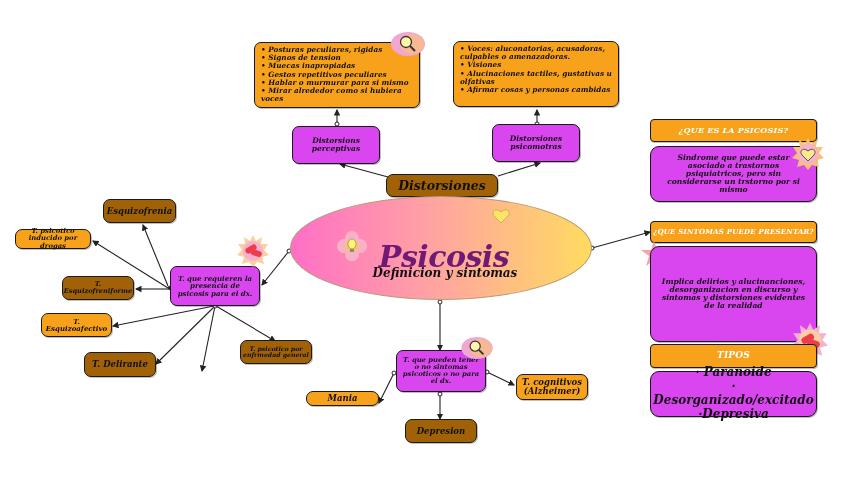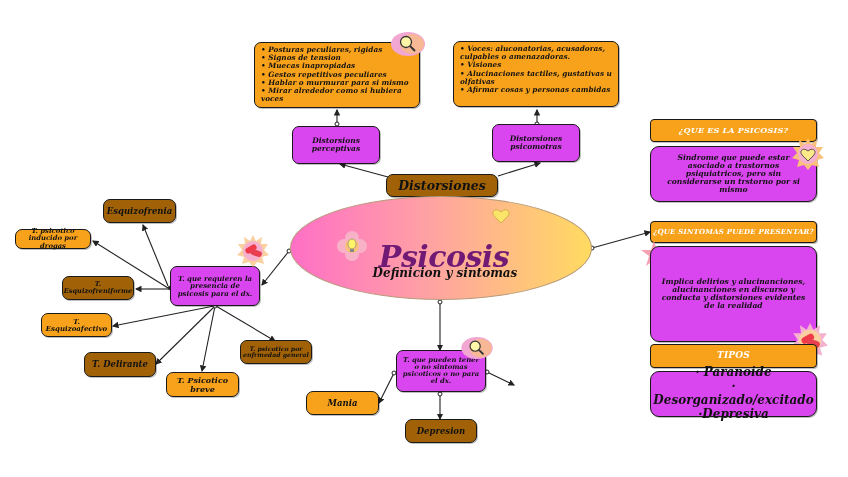--- a/index.html
+++ b/index.html
@@ -175,43 +175,43 @@
   </div>
   <div class="node pink" style="left:62px; top:276px; width:72px; height:24px; font-size:6.6px; padding:0 2px;">
     <span>T. Esquizofreniforme</span>
   </div>
   <div class="node orange" style="left:41px; top:313px; width:71px; height:24px; font-size:7px; padding:0 2px;">
     <span>T. Esquizoafectivo</span>
   </div>
   <div class="node pink" style="left:84px; top:352px; width:72px; height:25px; font-size:8.5px;">
     <span>T. Delirante</span>
   </div>
-  <div class="node orange" style="left:166px; top:372px; width:73px; height:25px; font-size:8px; padding:0 6px;">
-    <span>T. Psicotico breve</span>
-  </div>
   <div class="node pink" style="left:240px; top:340px; width:72px; height:24px; font-size:6.2px; padding:0 2px;">
     <span>T. psicotico por enfrmedad general</span>
   </div>
 
   <div class="node yellow" style="left:396px; top:350px; width:90px; height:42px; font-size:6.8px; padding:0 4px;">
     <span>T. que pueden tener o no sintomas psicoticos o no para el dx.</span>
   </div>
   <div class="sticker" style="left:460px; top:336px;">
     <svg width="34" height="24" viewBox="0 0 36 26">
       <ellipse cx="18" cy="13" rx="17" ry="12" fill="#f2a6d2"></ellipse>
       <ellipse cx="22" cy="13" rx="12" ry="10" fill="#f9c07a" opacity="0.7"></ellipse>
       <circle cx="16" cy="11" r="5.5" fill="#fff7a8" stroke="#333" stroke-width="1.3"></circle>
       <line x1="20" y1="15" x2="25" y2="20" stroke="#333" stroke-width="2"></line>
     </svg>
   </div>
-  <div class="node orange" style="left:306px; top:391px; width:73px; height:24px; font-size:8.5px;">
+  <div class="node orange" style="left:306px; top:391px; width:73px; height:15px; font-size:8.5px;">
     <span>Mania</span>
   </div>
   <div class="node pink" style="left:405px; top:419px; width:72px; height:24px; font-size:8.5px;">
     <span>Depresion</span>
+  </div>
+  <div class="node orange" style="left:516px; top:374px; width:72px; height:26px; font-size:8.5px; padding:0 2px;">
+    <span>T. cognitivos (Alzheimer)</span>
   </div>
 
   <div class="node orange panel-head" style="left:650px; top:119px; width:167px; height:23px;">
     <span>¿QUE ES LA PSICOSIS?</span>
   </div>
   <div class="node yellow panel-body" style="left:650px; top:146px; width:167px; height:56px;">
     <span>Sindrome que puede estar asociado a trastornos psiquiatricos, pero sin considerarse un trstorno por si mismo</span>
   </div>
   <div class="sticker" style="left:791px; top:137px;">
     <svg width="34" height="34" viewBox="0 0 34 34">
@@ -223,21 +223,21 @@
 
   <div class="node orange panel-head" style="left:650px; top:221px; width:167px; height:22px; font-size:7px;">
     <span>¿QUE SINTOMAS PUEDE PRESENTAR?</span>
   </div>
   <div class="sticker" style="left:640px; top:240px;">
     <svg width="28" height="28" viewBox="0 0 28 28">
       <polygon points="14,1 17,10 27,10 19,16 22,26 14,20 6,26 9,16 1,10 11,10" fill="#f6a0b4"></polygon>
     </svg>
   </div>
   <div class="node yellow panel-body" style="left:650px; top:246px; width:167px; height:96px; font-size:7.6px;">
-    <span>Implica delirios y alucinanciones, alucinanciones en discurso y conducta y distorsiones evidentes de la realidad</span>
+    <span>Implica delirios y alucinanciones, desorganizacion en discurso y sintomas y distorsiones evidentes de la realidad</span>
   </div>
   <div class="sticker" style="left:791px; top:322px;">
     <svg width="38" height="38" viewBox="0 0 34 34">
       <polygon points="17,1 20,7 26,3 25,10 32,10 28,16 33,21 26,23 28,30 21,28 17,33 13,28 6,30 8,23 1,21 6,16 2,10 9,10 8,3 14,7" fill="#f6b0d0"></polygon>
       <circle cx="17" cy="17" r="10" fill="#fbd0a0"></circle>
       <rect x="9" y="12" width="12" height="6" rx="3" fill="#f03a48" transform="rotate(-30 15 15)"></rect>
       <rect x="14" y="16" width="12" height="6" rx="3" fill="#e84050" transform="rotate(20 20 19)"></rect>
     </svg>
   </div>
 

